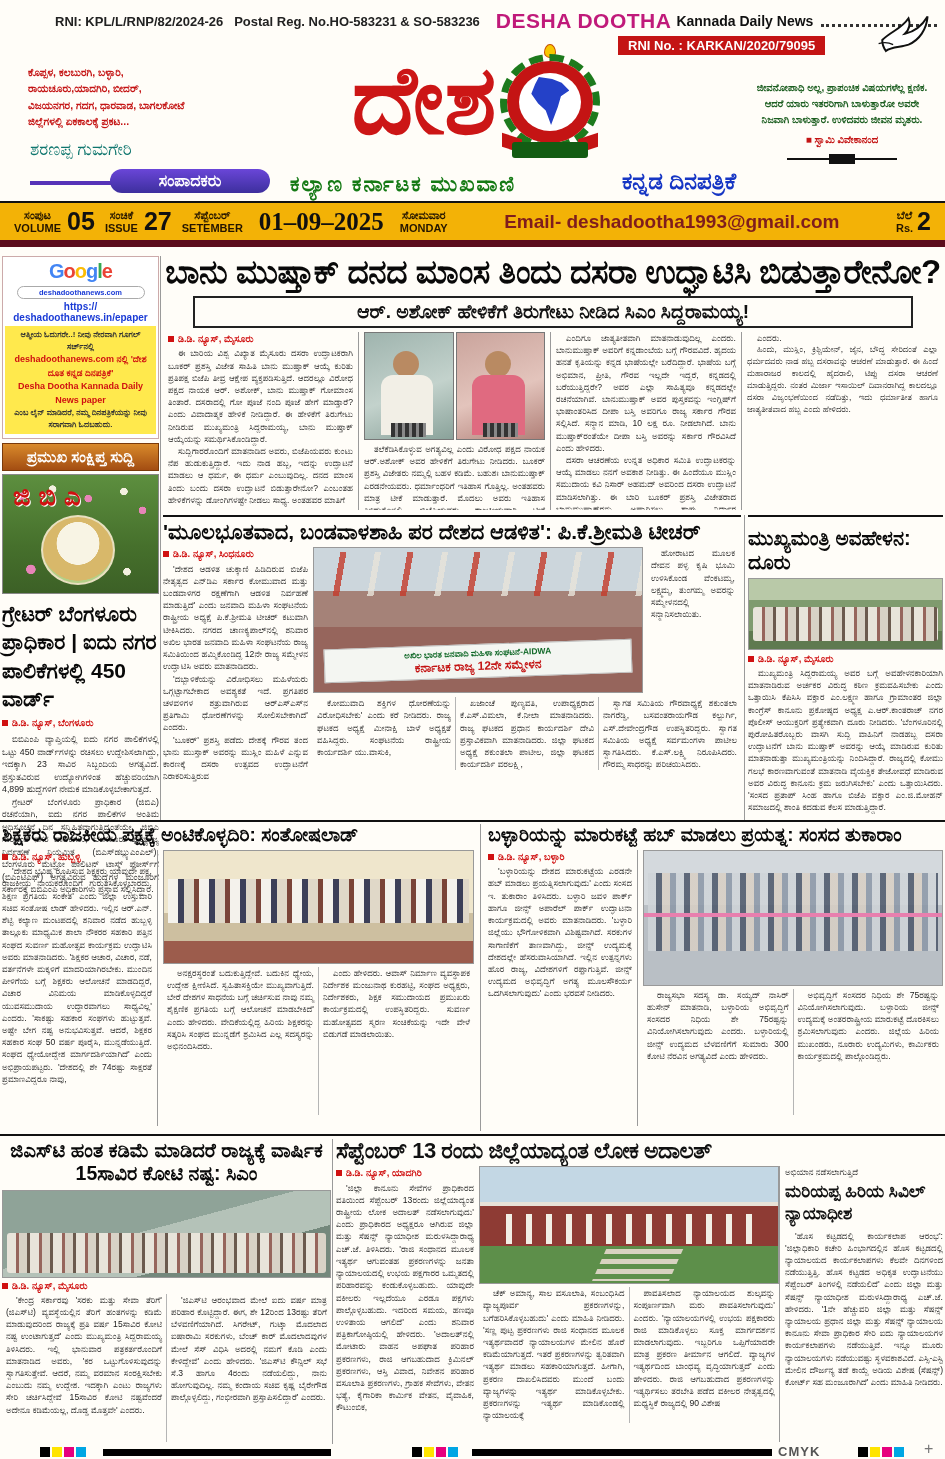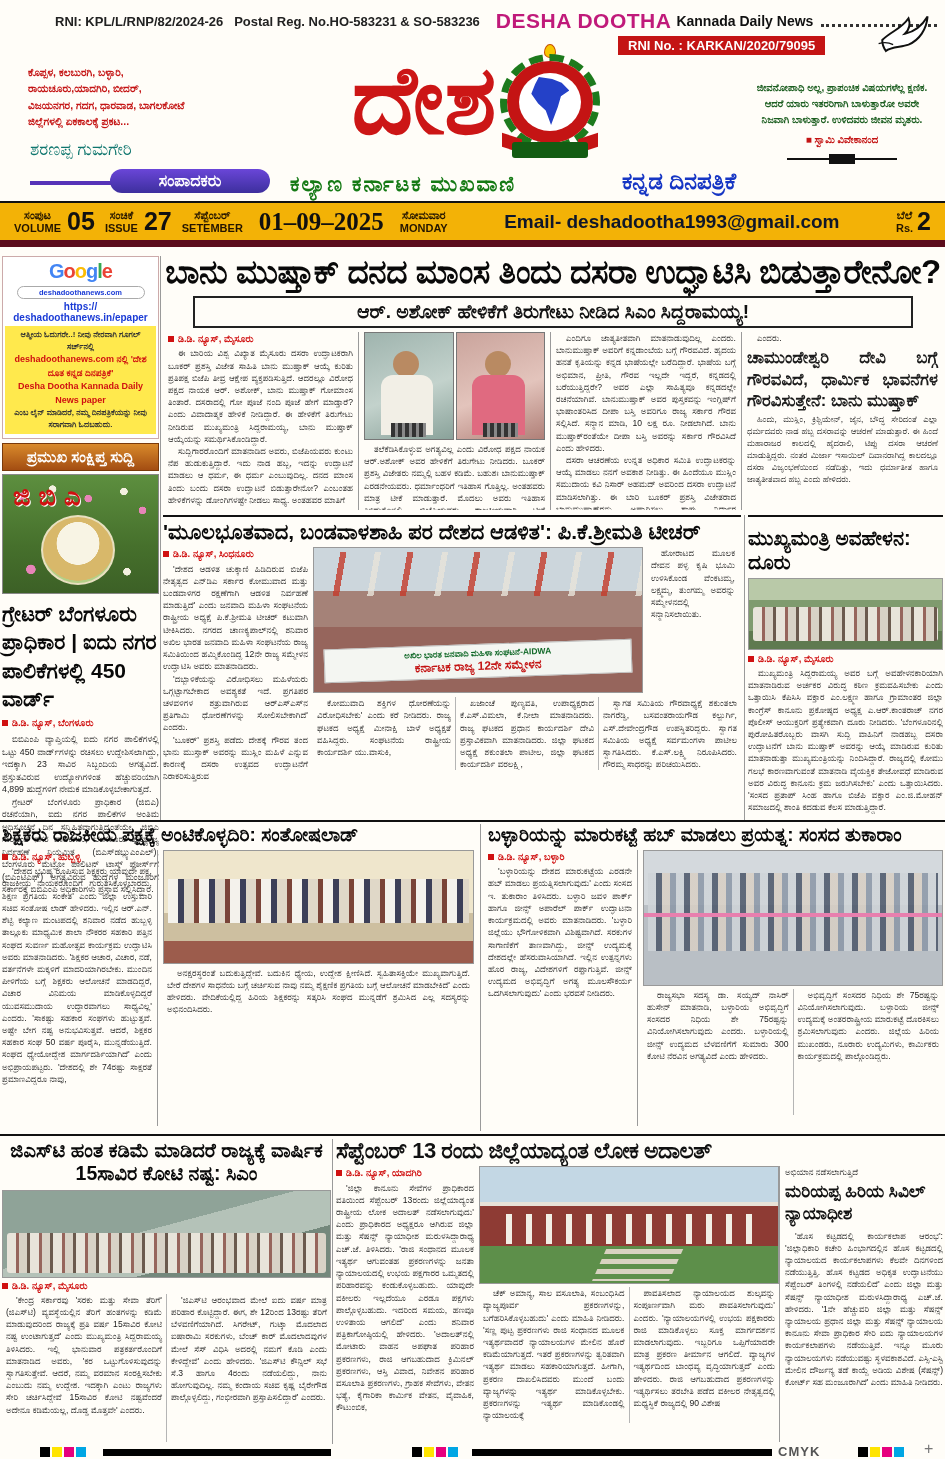--- a/index.html
+++ b/index.html
@@ -39,21 +39,21 @@
   .quote-author { color:#c41414; margin-top:4px; font-size:10px; font-weight:bold; }
   .quote-rule { margin:10px auto 0; width:110px; height:2px; background:#111; position:relative; }
   .quote-rule span { position:absolute; left:42px; top:-4px; width:26px; height:10px; background:#111; }
 
   
   .infobar { position:absolute; top:201px; left:0; width:945px; height:46px; background:#f3b206; border-top:2px solid #111; border-bottom:7px solid #5c0c1c; display:flex; align-items:center; padding:0 14px; gap:10px; }
   .ib-pair { display:flex; align-items:center; gap:6px; }
   .ib-lbl { font-size:11px; font-weight:900; color:#241500; line-height:1.1; text-align:center; }
   .ib-num { font-size:25px; font-weight:900; color:#111; }
   .ib-date { font-size:25px; font-weight:900; font-family:"Liberation Serif", serif; color:#101010; margin:0 6px; }
-  .ib-email { font-size:19px; font-weight:900; color:#0f172a; flex:1; text-align:center; }
+  .ib-email { font-size:19px; font-weight:900; color:#7f1d1d; flex:1; text-align:center; }
   .ib-price { display:flex; align-items:center; gap:4px; }
 
   
   .h-main { font-size:33px; font-weight:900; color:#090909; text-align:center; letter-spacing:-0.5px; line-height:1.12; }
   .subhead-box { border:2.5px solid #222; margin:5px 30px 4px; text-align:center; font-size:19px; font-weight:900; padding:3px 0; }
   .h2 { font-weight:900; color:#0a0a0a; line-height:1.2; }
   .byline { color:#d01111; font-weight:bold; font-size:9.5px; margin-bottom:2px; }
   .bullet { display:inline-block; width:6px; height:6px; background:#d01111; margin-right:4px; }
   .col { font-size:8.6px; text-align:justify; line-height:1.42; color:#1c1c1c; overflow:hidden; }
   .col p { text-indent:10px; }
@@ -277,21 +277,20 @@
             </div>
         </div>
         <p>ತಲೆಕೆಡಿಸಿಕೊಳ್ಳುವ ಅಗತ್ಯವಿಲ್ಲ ಎಂದು ವಿರೋಧ ಪಕ್ಷದ ನಾಯಕ ಆರ್.ಅಶೋಕ್ ಅವರ ಹೇಳಿಕೆಗೆ ತಿರುಗೇಟು ನೀಡಿದರು. ಬೂಕರ್ ಪ್ರಶಸ್ತಿ ವಿಜೇತರು ನಮ್ಮಲ್ಲಿ ಬಹಳ ಕಡಿಮೆ. ಬಹುಶಃ ಬಾನುಮುಷ್ತಾಕ್ ಎರಡನೇಯವರು. ಧರ್ಮಾಂಧರಿಗೆ ಇತಿಹಾಸ ಗೊತ್ತಿಲ್ಲ. ಅಂತಹವರು ಮಾತ್ರ ಟೀಕೆ ಮಾಡುತ್ತಾರೆ. ಮೊದಲು ಅವರು ಇತಿಹಾಸ ತಿಳಿದುಕೊಳ್ಳಲಿ. ಬಿಜೆಪಿಯವರು ರಾಜಕೀಯವಾಗಿ ಟೀಕೆ ಮಾಡುತ್ತಿದ್ದಾರೆ,</p>
       </div>
       <div class="c col" style="width:191px">
         <p>ಎಂದಿಗೂ ಜಾತ್ಯತೀತವಾಗಿ ಮಾತನಾಡುವುದಿಲ್ಲ ಎಂದರು. ಬಾನುಮುಷ್ತಾಕ್ ಅವರಿಗೆ ಕನ್ನಡಾಂಬೆಯ ಬಗ್ಗೆ ಗೌರವವಿದೆ. ಹೃದಯ ಹನತೆ ಕೃತಿಯನ್ನು ಕನ್ನಡ ಭಾಷೆಯಲ್ಲೇ ಬರೆದಿದ್ದಾರೆ. ಭಾಷೆಯ ಬಗ್ಗೆ ಅಭಿಮಾನ, ಪ್ರೀತಿ, ಗೌರವ ಇಲ್ಲದೇ ಇದ್ದರೆ, ಕನ್ನಡದಲ್ಲಿ ಬರೆಯುತ್ತಿದ್ದರೇ? ಅವರ ಎಲ್ಲಾ ಸಾಹಿತ್ಯವೂ ಕನ್ನಡದಲ್ಲೇ ರಚನೆಯಾಗಿವೆ. ಬಾನುಮುಷ್ತಾಕ್ ಅವರ ಪುಸ್ತಕವನ್ನು ಇಂಗ್ಲಿಷ್‌ಗೆ ಭಾಷಾಂತರಿಸಿದ ದೀಪಾ ಬಸ್ತಿ ಅವರಿಗೂ ರಾಜ್ಯ ಸರ್ಕಾರ ಗೌರವ ಸಲ್ಲಿಸಿದೆ. ಸನ್ಮಾನ ಮಾಡಿ, 10 ಲಕ್ಷ ರೂ. ನೀಡಲಾಗಿದೆ. ಬಾನು ಮುಷ್ತಾಕ್‌ರಂತೆಯೇ ದೀಪಾ ಬಸ್ತಿ ಅವರನ್ನು ಸರ್ಕಾರ ಗೌರವಿಸಿದೆ ಎಂದು ಹೇಳಿದರು.</p>
         <p>ದಸರಾ ಆಚರಣೆಯ ಉನ್ನತ ಅಧಿಕಾರ ಸಮಿತಿ ಉದ್ಘಾಟಕರನ್ನು ಆಯ್ಕೆ ಮಾಡಲು ನನಗೆ ಅವಕಾಶ ನೀಡಿತ್ತು. ಈ ಹಿಂದೆಯೂ ಮುಸ್ಲಿಂ ಸಮುದಾಯ ಕವಿ ನಿಸಾರ್ ಅಹಮದ್ ಅವರಿಂದ ದಸರಾ ಉದ್ಘಾಟನೆ ಮಾಡಿಸಲಾಗಿತ್ತು. ಈ ಬಾರಿ ಬೂಕರ್ ಪ್ರಶಸ್ತಿ ವಿಜೇತರಾದ ಬಾನುಮುಷ್ತಾಕ್‌ರನ್ನು ಅಷ್ಟಾಗಿಸಲು ಶಾಪು ನಿರ್ಧಾರ ತೆಗೆದುಕೊಂಡಿದ್ದು ಸರಿಯಾಗಿದೆ</p>
       </div>
       <div class="c col" style="width:202px">
         <p>ಎಂದರು.</p>
-        <div class="inset-head">ಚಾಮುಂಡೇಶ್ವರಿ ದೇವಿ ಬಗ್ಗೆ ಗೌರವವಿದೆ, ಧಾರ್ಮಿಕ ಭಾವನೆಗಳ ಗೌರವಿಸುತ್ತೇನೆ: ಬಾನು ಮುಷ್ತಾಕ್</div>
         <p style="font-size:8.4px">ಹಿಂದು, ಮುಸ್ಲಿಂ, ಕ್ರಿಶ್ಚಿಯೇನ್, ಜೈನ, ಬೌದ್ಧ ಸೇರಿದಂತೆ ಎಲ್ಲಾ ಧರ್ಮದವರು ನಾಡ ಹಬ್ಬ ದಸರಾವನ್ನು ಆಚರಣೆ ಮಾಡುತ್ತಾರೆ. ಈ ಹಿಂದೆ ಮಹಾರಾಜರ ಕಾಲದಲ್ಲಿ ಹೈದರಾಲಿ, ಟಿಪ್ಪು ದಸರಾ ಆಚರಣೆ ಮಾಡುತ್ತಿದ್ದರು. ನಂತರ ಮಿರ್ಜಾ ಇಸಾಯಿಲ್ ದಿವಾನರಾಗಿದ್ದ ಕಾಲದಲ್ಲೂ ದಸರಾ ವಿಜೃಂಭಣೆಯಿಂದ ನಡೆದಿತ್ತು, ಇದು ಧರ್ಮಾತೀತ ಹಾಗೂ ಜಾತ್ಯತೀತವಾದ ಹಬ್ಬ ಎಂದು ಹೇಳಿದರು.</p>
       </div>
     </div>
   </div>
 
   <div class="mid">
     <div class="h2" style="font-size:21px">'ಮೂಲಭೂತವಾದ, ಬಂಡವಾಳಶಾಹಿ ಪರ ದೇಶದ ಆಡಳಿತ': ಪಿ.ಕೆ.ಶ್ರೀಮತಿ ಟೀಚರ್</div>
     <div class="mid-grid">
       <div class="mid-c1 col">
         <div class="byline"><span class="bullet"></span><span>ಡಿ.ಡಿ. ನ್ಯೂಸ್, ಸಿಂಧನೂರು</span></div>
@@ -348,20 +347,23 @@
         <div class="byline"><span class="bullet"></span><span>ಡಿ.ಡಿ. ನ್ಯೂಸ್, ಹುಬ್ಬಳ್ಳಿ</span></div>
         <p>'ದೇಶದ ಭವಿಷ್ಯ ರೂಪಿಸುವ ಶಿಕ್ಷಕರು ಯಾವುದೇ ಪಕ್ಷ, ರಾಜಕೀಯ ನಾಯಕರೊಂದಿಗೆ ಗುರುತಿಸಿಕೊಳ್ಳಬಾರದು. ಶಿಕ್ಷಣ ಪ್ರಗತಿಯ ಸಂಕೇತ' ಎಂದು ಜಿಲ್ಲಾ ಉಸ್ತುವಾರಿ ಸಚಿವ ಸಂತೋಷ ಲಾಡ್ ಹೇಳಿದರು. ಇಲ್ಲಿನ ಆರ್.ಎನ್. ಶೆಟ್ಟಿ ಕಲ್ಯಾಣ ಮಂಟಪದಲ್ಲಿ ಶನಿವಾರ ನಡೆದ ಹುಬ್ಬಳ್ಳಿ ತಾಲ್ಲೂಕು ಮಾಧ್ಯಮಿಕ ಶಾಲಾ ನೌಕರರ ಸಹಕಾರಿ ಪತ್ತಿನ ಸಂಘದ ಸುವರ್ಣ ಮಹೋತ್ಸವ ಕಾರ್ಯಕ್ರಮ ಉದ್ಘಾಟಿಸಿ ಅವರು ಮಾತನಾಡಿದರು. 'ಶಿಕ್ಷಕರ ಆಚಾರ, ವಿಚಾರ, ನಡೆ, ವರ್ತನೆಗಳೇ ಮಕ್ಕಳಿಗೆ ಮಾದರಿಯಾಗಿರಬೇಕು. ಮುಂದಿನ ಪೀಳಿಗೆಯ ಬಗ್ಗೆ ಶಿಕ್ಷಕರು ಆಲೋಚನೆ ಮಾಡದಿದ್ದರೆ, ವಿಚಾರ ವಿನಿಮಯ ಮಾಡಿಕೊಳ್ಳದಿದ್ದರೆ ಯುವಸಮುದಾಯ ಉದ್ಧಾರವಾಗಲು ಸಾಧ್ಯವಿಲ್ಲ' ಎಂದರು. 'ಸಾಕಷ್ಟು ಸಹಕಾರ ಸಂಘಗಳು ಹುಟ್ಟುತ್ತವೆ. ಅಷ್ಟೇ ಬೇಗ ನಷ್ಟ ಅನುಭವಿಸುತ್ತವೆ. ಆದರೆ, ಶಿಕ್ಷಕರ ಸಹಕಾರ ಸಂಘ 50 ವರ್ಷ ಪೂರೈಸಿ, ಮುನ್ನಡೆಯುತ್ತಿದೆ. ಸಂಘದ ಧ್ಯೇಯೋದ್ದೇಶ ಮಾರ್ಗದರ್ಶಿಯಾಗಿದೆ' ಎಂದು ಅಭಿಪ್ರಾಯಪಟ್ಟರು. 'ದೇಶದಲ್ಲಿ ಶೇ 74ರಷ್ಟು ಸಾಕ್ಷರತೆ ಪ್ರಮಾಣವಿದ್ದರೂ ನಾವು,</p>
       </div>
       <div class="r3-right">
         <div class="photo lad-photo">
             <div class="row-people"></div>
           </div>
         <div class="r3-2cols">
           <div class="c col">
               <p>ಅನಕ್ಷರಸ್ಥರಂತೆ ಬದುಕುತ್ತಿದ್ದೇವೆ. ಬದುಕಿನ ಧ್ಯೇಯ, ಉದ್ದೇಶ ಕ್ಷೀಣಿಸಿದೆ. ಸ್ವಹಿತಾಸಕ್ತಿಯೇ ಮುಖ್ಯವಾಗುತ್ತಿದೆ. ಬೇರೆ ದೇಶಗಳ ಸಾಧನೆಯ ಬಗ್ಗೆ ಚರ್ಚಿಸುವ ನಾವು ನಮ್ಮ ಶೈಕ್ಷಣಿಕ ಪ್ರಗತಿಯ ಬಗ್ಗೆ ಆಲೋಚನೆ ಮಾಡಬೇಕಿದೆ' ಎಂದು ಹೇಳಿದರು. ವೇದಿಕೆಯಲ್ಲಿದ್ದ ಹಿರಿಯ ಶಿಕ್ಷಕರನ್ನು ಸತ್ಕರಿಸಿ ಸಂಘದ ಮುನ್ನಡೆಗೆ ಶ್ರಮಿಸಿದ ಎಲ್ಲ ಸದಸ್ಯರನ್ನು ಅಭಿನಂದಿಸಿದರು.</p>
+            </div>
+          <div class="c col">
+              <p>ಎಂದು ಹೇಳಿದರು. ಆವಾಸ್ ನಿರ್ಮಾಣ ವ್ಯವಸ್ಥಾಪಕ ನಿರ್ದೇಶಕ ಮಂಜುನಾಥ ಕುರಹಟ್ಟಿ, ಸಂಘದ ಅಧ್ಯಕ್ಷರು, ನಿರ್ದೇಶಕರು, ಶಿಕ್ಷಕ ಸಮುದಾಯದ ಪ್ರಮುಖರು ಕಾರ್ಯಕ್ರಮದಲ್ಲಿ ಉಪಸ್ಥಿತರಿದ್ದರು. ಸುವರ್ಣ ಮಹೋತ್ಸವದ ಸ್ಮರಣ ಸಂಚಿಕೆಯನ್ನು ಇದೇ ವೇಳೆ ಬಿಡುಗಡೆ ಮಾಡಲಾಯಿತು.</p>
             </div>
         </div>
       </div>
     </div>
   </div>
   <div class="vline" style="left:480px; top:824px; height:307px;"></div>
 
   <div class="ballari">
     <div class="h2" style="font-size:19px">ಬಳ್ಳಾರಿಯನ್ನು ಮಾರುಕಟ್ಟೆ ಹಬ್ ಮಾಡಲು ಪ್ರಯತ್ನ: ಸಂಸದ ತುಕಾರಾಂ</div>
     <div class="r3-grid">

